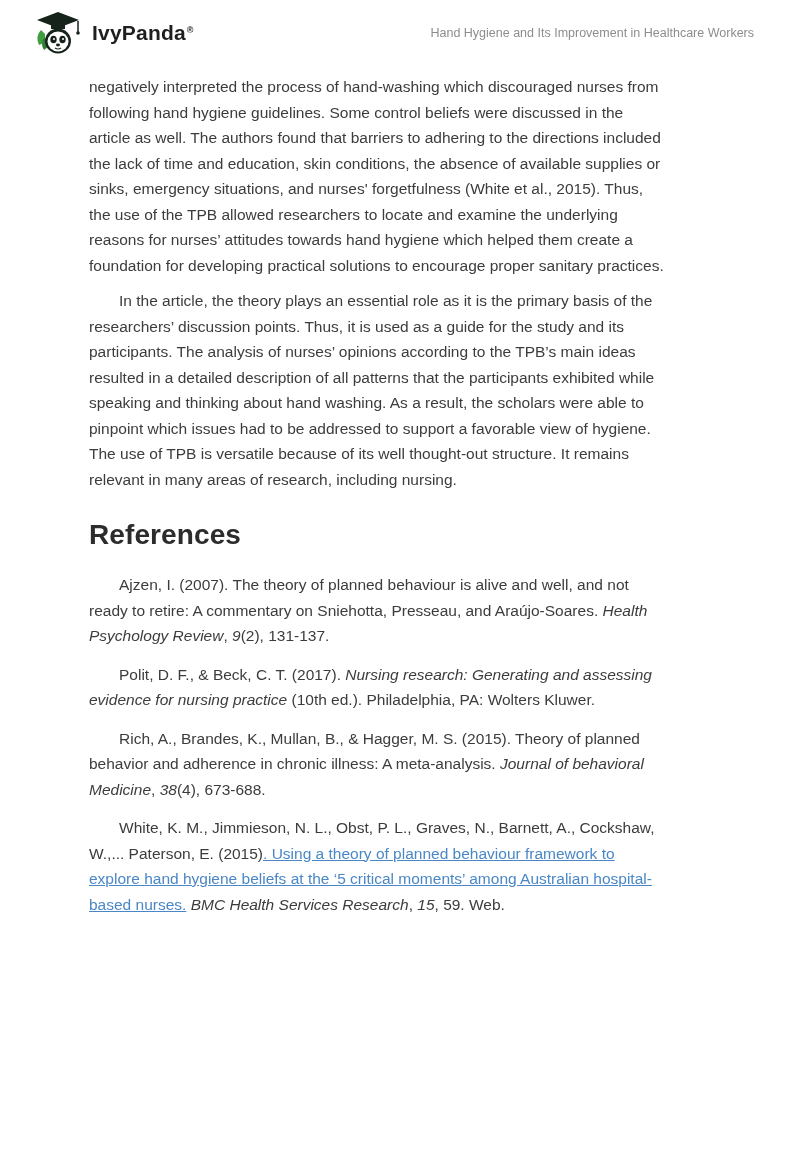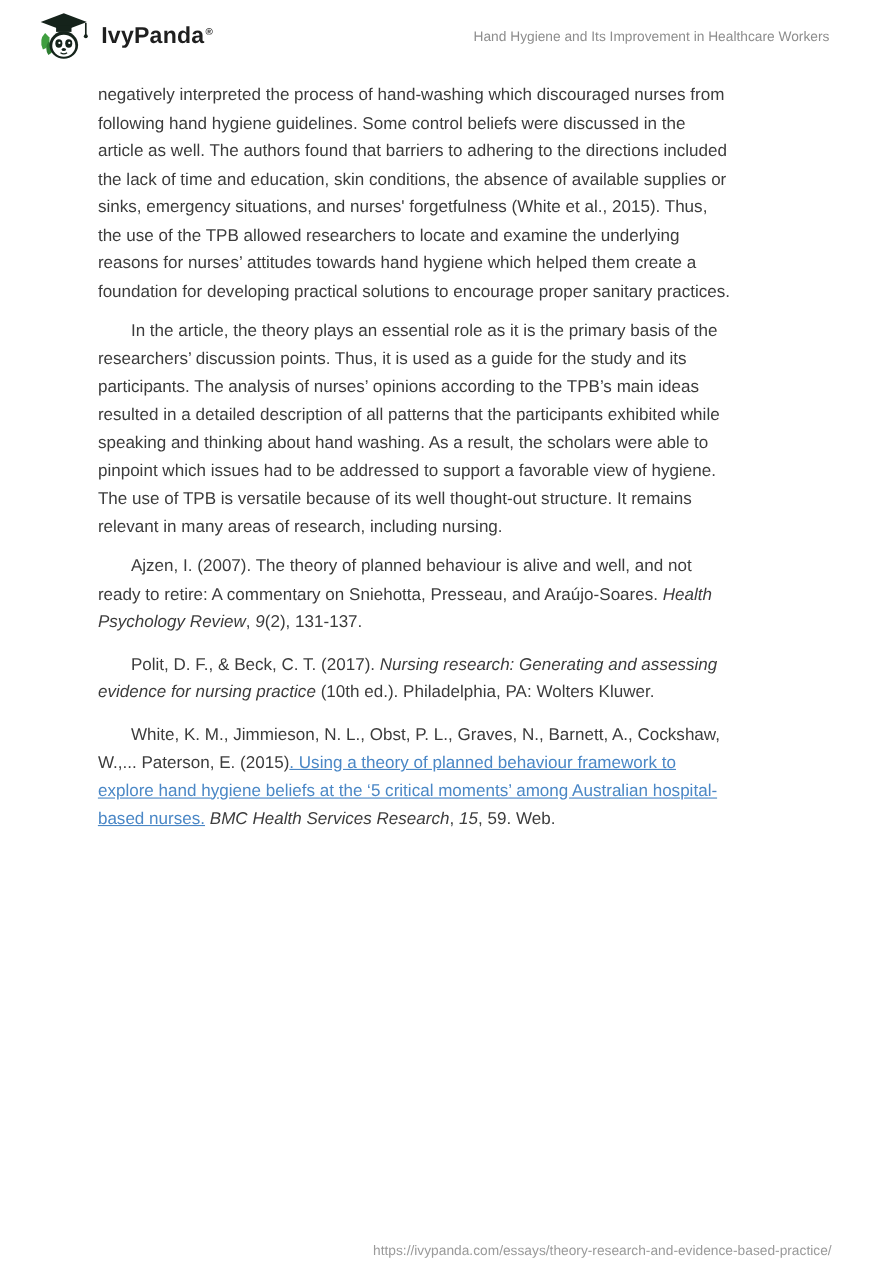--- a/index.html
+++ b/index.html
@@ -65,24 +65,23 @@
     <div class="doc-title">Hand Hygiene and Its Improvement in Healthcare Workers</div>
   </div>
 
   <div class="content">
 
     <p class="body">negatively interpreted the process of hand-washing which discouraged nurses from following hand hygiene guidelines. Some control beliefs were discussed in the article as well. The authors found that barriers to adhering to the directions included the lack of time and education, skin conditions, the absence of available supplies or sinks, emergency situations, and nurses' forgetfulness (White et al., 2015). Thus, the use of the TPB allowed researchers to locate and examine the underlying reasons for nurses’ attitudes towards hand hygiene which helped them create a foundation for developing practical solutions to encourage proper sanitary practices.</p>
 
 
     <p class="body indent">In the article, the theory plays an essential role as it is the primary basis of the researchers’ discussion points. Thus, it is used as a guide for the study and its participants. The analysis of nurses’ opinions according to the TPB’s main ideas resulted in a detailed description of all patterns that the participants exhibited while speaking and thinking about hand washing. As a result, the scholars were able to pinpoint which issues had to be addressed to support a favorable view of hygiene. The use of TPB is versatile because of its well thought-out structure. It remains relevant in many areas of research, including nursing.</p>
 
+    <h1 class="sec">References</h1>
 
     <p class="ref"><span>Ajzen, I. (2007). The theory of planned behaviour is alive and well, and not ready to retire: A commentary on Sniehotta, Presseau, and Araújo-Soares. </span><span class="it">Health Psychology Review</span><span>, </span><span class="it">9</span><span>(2), 131-137.</span></p>
     <p class="ref"><span>Polit, D. F., &amp; Beck, C. T. (2017). </span><span class="it">Nursing research: Generating and assessing evidence for nursing practice</span><span> (10th ed.). Philadelphia, PA: Wolters Kluwer.</span></p>
+    <p class="ref"><span>Rich, A., Brandes, K., Mullan, B., &amp; Hagger, M. S. (2015). Theory of planned behavior and adherence in chronic illness: A meta-analysis. </span><span class="it">Journal of behavioral Medicine</span><span>, </span><span class="it">38</span><span>(4), 673-688.</span></p>
     <p class="ref"><span>White, K. M., Jimmieson, N. L., Obst, P. L., Graves, N., Barnett, A., Cockshaw, W.,... Paterson, E. (2015)</span><a href="#" class="ref-link">. Using a theory of planned behaviour framework to explore hand hygiene beliefs at the ‘5 critical moments’ among Australian hospital-based nurses.</a><span> </span><span class="it">BMC Health Services Research</span><span>, </span><span class="it">15</span><span>, 59. Web.</span></p>
 
   </div>
 
-  <div class="footer">
-    <span>https://ivypanda.com/essays/theory-research-and-evidence-based-practice/</span>
-  </div>
 
 </div>
 
 </body></html>

